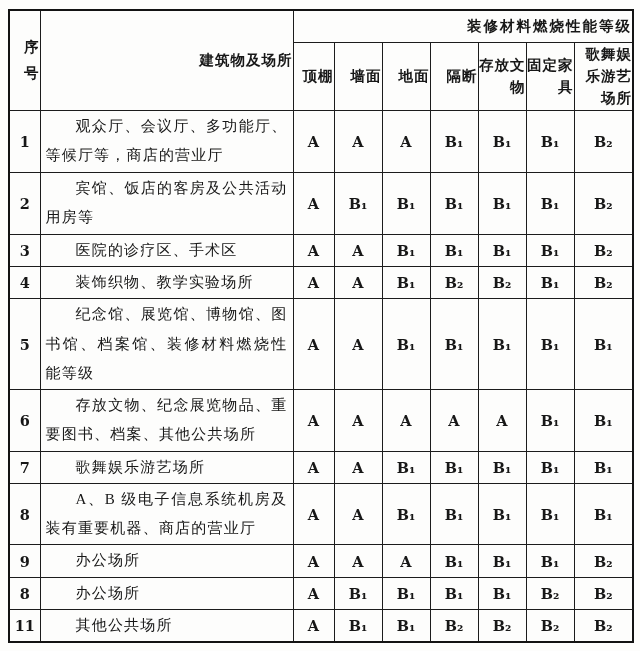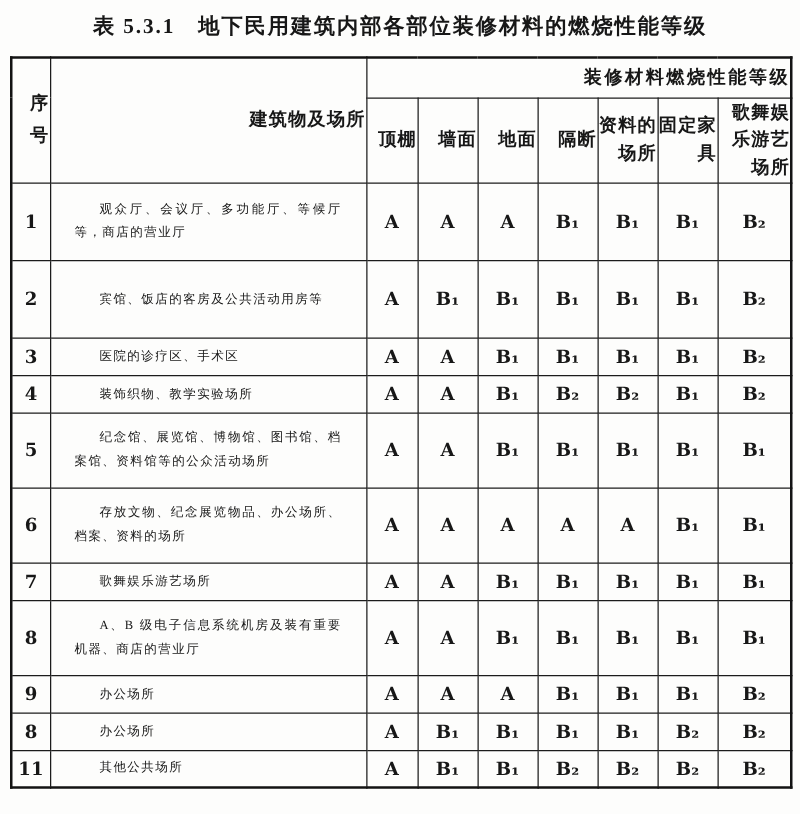--- a/index.html
+++ b/index.html
@@ -46,22 +46,22 @@
   }
   th.group-head{letter-spacing:2px;}
   th.seq-head{line-height:1.8;}
   td.num{
     text-align:center;
     font-weight:bold;
     font-size:14.5px;
     font-family:"DejaVu Serif","Liberation Serif",serif;
   }
   td.label{
-    font-size:10px;
-    padding:1px 19px;
+    font-size:15px;
+    padding:1px 5px;
     text-indent:2em;
     text-align:justify;
     letter-spacing:1.2px;
     line-height:1.95;
   }
   td.val{
     text-align:center;
     font-weight:bold;
     font-size:14.5px;
     font-family:"DejaVu Serif","Liberation Serif",serif;
@@ -70,21 +70,20 @@
   tr.hh2{height:50px;}
   tr.h62{height:62px;}
   tr.h60{height:60px;}
   tr.h30{height:30px;}
 </style>
 </head>
 <body>
 
 <div class="page">
 
-  <div class="doc-title">表 5.3.1　地下民用建筑内部各部位装修材料的燃烧性能等级</div>
 
   <table class="grade-table">
     <colgroup>
       <col style="width:31px">
       <col style="width:253px">
       <col style="width:41px">
       <col style="width:48px">
       <col style="width:48px">
       <col style="width:48px">
       <col style="width:48px">
@@ -96,21 +95,21 @@
         <tr class="hh1">
       <th rowspan="2" class="seq-head">序号</th>
       <th rowspan="2">建筑物及场所</th>
       <th colspan="7" class="group-head">装修材料燃烧性能等级</th>
     </tr>
     <tr class="hh2">
       <th>顶棚</th>
       <th>墙面</th>
       <th>地面</th>
       <th>隔断</th>
-      <th>资料的场所</th>
+      <th>存放文物</th>
       <th>固定家具</th>
       <th>歌舞娱乐游艺场所</th>
     </tr>
 
     <tr class="h62">
       <td class="num">1</td>
       <td class="label">观众厅、会议厅、多功能厅、等候厅等，商店的营业厅</td>
       <td class="val">A</td>
       <td class="val">A</td>
       <td class="val">A</td>
@@ -151,33 +150,33 @@
       <td class="val">A</td>
       <td class="val">B₁</td>
       <td class="val">B₂</td>
       <td class="val">B₂</td>
       <td class="val">B₁</td>
       <td class="val">B₂</td>
     </tr>
 
     <tr class="h60">
       <td class="num">5</td>
-      <td class="label">纪念馆、展览馆、博物馆、图书馆、档案馆、资料馆等的公众活动场所</td>
+      <td class="label">纪念馆、展览馆、博物馆、图书馆、档案馆、装修材料燃烧性能等级</td>
       <td class="val">A</td>
       <td class="val">A</td>
       <td class="val">B₁</td>
       <td class="val">B₁</td>
       <td class="val">B₁</td>
       <td class="val">B₁</td>
       <td class="val">B₁</td>
     </tr>
 
     <tr class="h60">
       <td class="num">6</td>
-      <td class="label">存放文物、纪念展览物品、办公场所、档案、资料的场所</td>
+      <td class="label">存放文物、纪念展览物品、重要图书、档案、其他公共场所</td>
       <td class="val">A</td>
       <td class="val">A</td>
       <td class="val">A</td>
       <td class="val">A</td>
       <td class="val">A</td>
       <td class="val">B₁</td>
       <td class="val">B₁</td>
     </tr>
 
     <tr class="h30">

